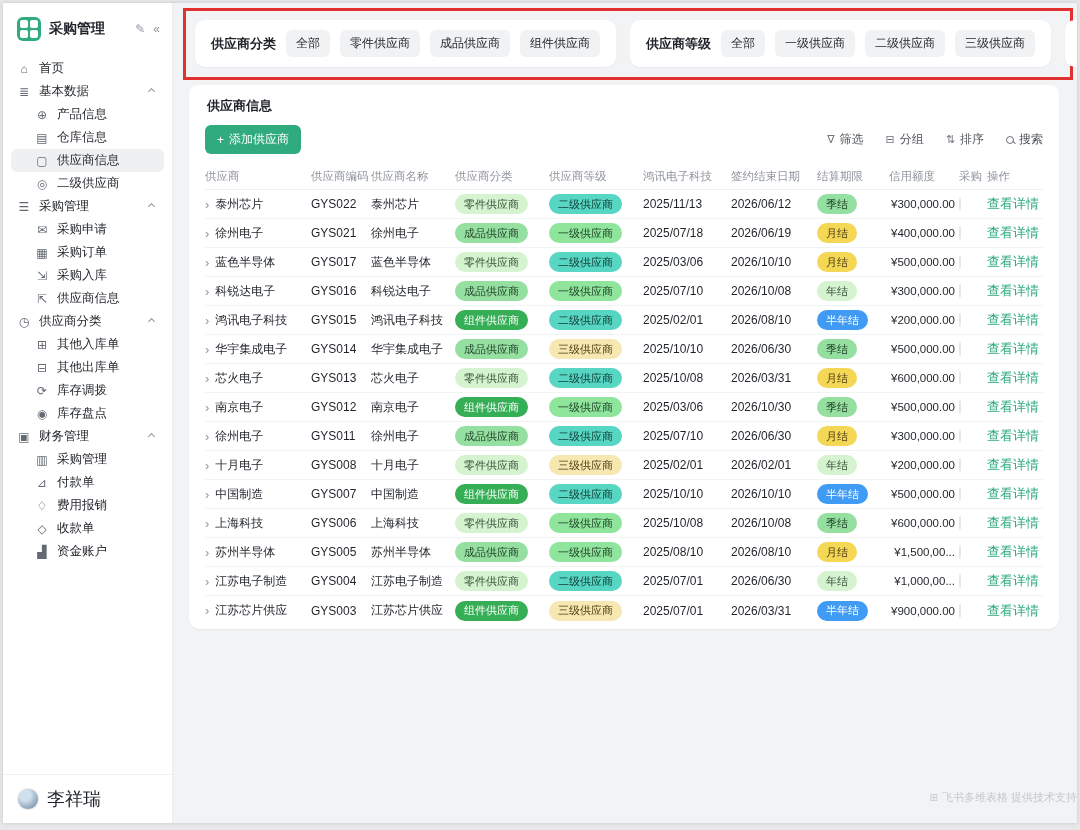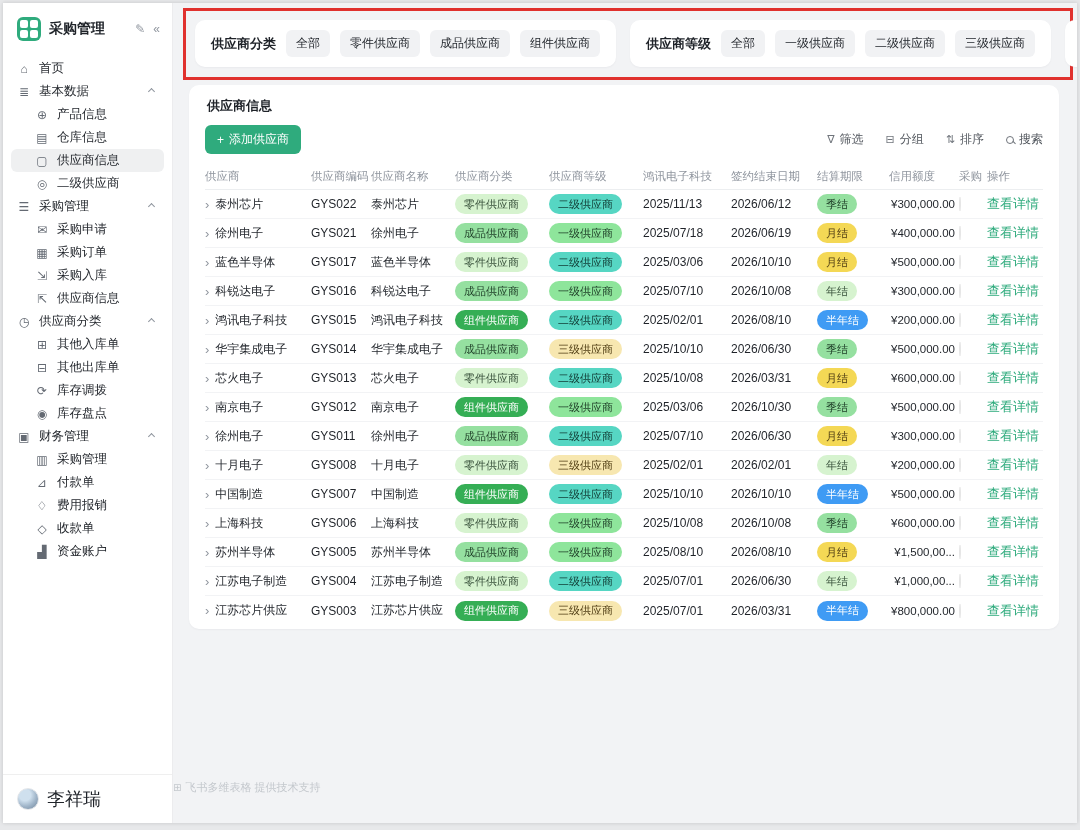--- a/index.html
+++ b/index.html
@@ -52,21 +52,21 @@
   .trow { height:29px; border-bottom:1px solid #f2f3f5; font-size:12px; }
   .trow:last-child { border-bottom:none; }
   .cell { white-space:nowrap; overflow:hidden; }
   .name-cell { display:flex; align-items:center; gap:6px; }
   .chev { color:#8f959e; font-size:13px; cursor:pointer; }
   .badge { display:inline-block; font-size:11px; padding:2.5px 9px; border-radius:10px; white-space:nowrap; }
   .credit { text-align:right; padding-right:4px; font-size:11.5px; }
   .buyer-avatar { width:17px; height:17px; border-radius:50%; background:radial-gradient(circle at 35% 30%, #e8d7c9 0 30%, #b99a85 60%, #6b5648); border:1px solid #e6e6e6; cursor:pointer; }
   .detail-link { color:var(--primary); font-size:13px; cursor:pointer; }
 
-  .page-footer { position:absolute; left:0; right:0; bottom:28px; text-align:left; font-size:11px; color:#c4c8cd; }
+  .page-footer { position:absolute; left:0; right:0; bottom:18px; text-align:right; font-size:11px; color:#c4c8cd; }
   .page-footer .fic { font-size:10px; margin-right:4px; }
 </style>
 </head>
 <body>
 
 <div class="app">
 
   <div class="sidebar">
     <div class="side-head">
       <div class="logo">
@@ -469,21 +469,21 @@
               <span class="chev">›</span>
               <span>江苏芯片供应</span>
             </div>
             <div class="cell">GYS003</div>
             <div class="cell">江苏芯片供应</div>
             <div class="cell"><span class="badge" style="background: rgb(53, 174, 85); color: rgb(255, 255, 255);">组件供应商</span></div>
             <div class="cell"><span class="badge" style="background: rgb(247, 231, 176); color: rgb(79, 61, 19);">三级供应商</span></div>
             <div class="cell">2025/07/01</div>
             <div class="cell">2026/03/31</div>
             <div class="cell"><span class="badge" style="background: rgb(63, 155, 244); color: rgb(255, 255, 255);">半年结</span></div>
-            <div class="cell credit">¥800,000.00</div>
+            <div class="cell credit">¥900,000.00</div>
             <div class="cell"><span class="buyer-avatar"></span></div>
             <div class="cell"><span class="detail-link">查看详情</span></div>
           </div>
         </div>
     </div>
 
     <div class="page-footer">
       <span class="fic">⊞</span><span>飞书多维表格 提供技术支持</span>
     </div>
   </div>

